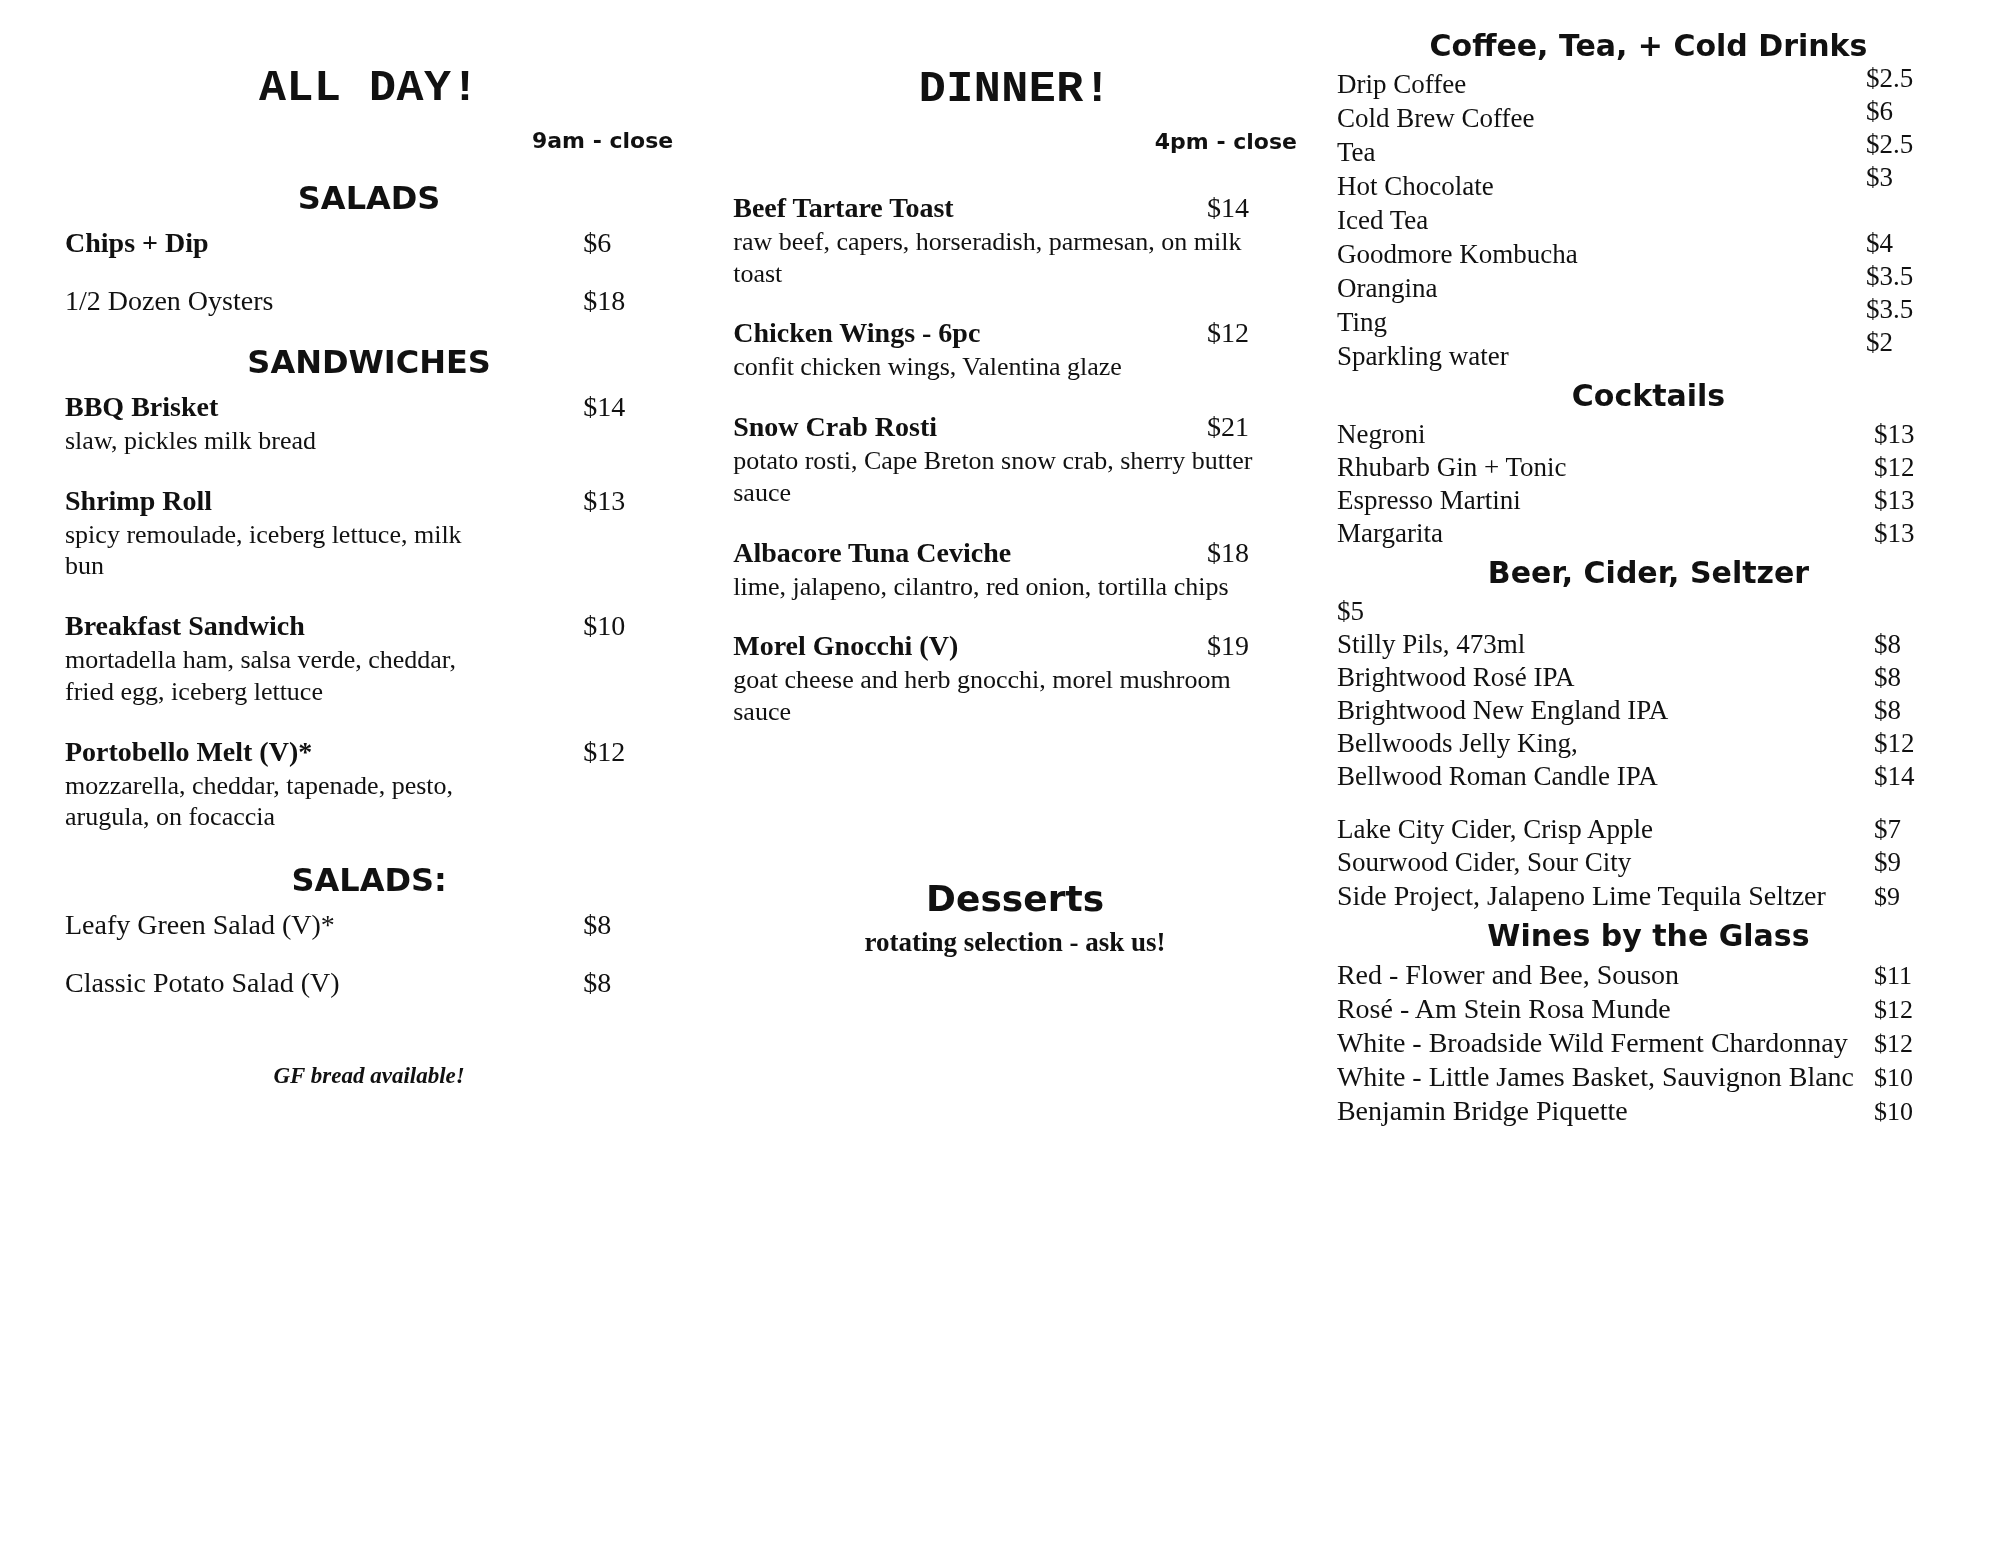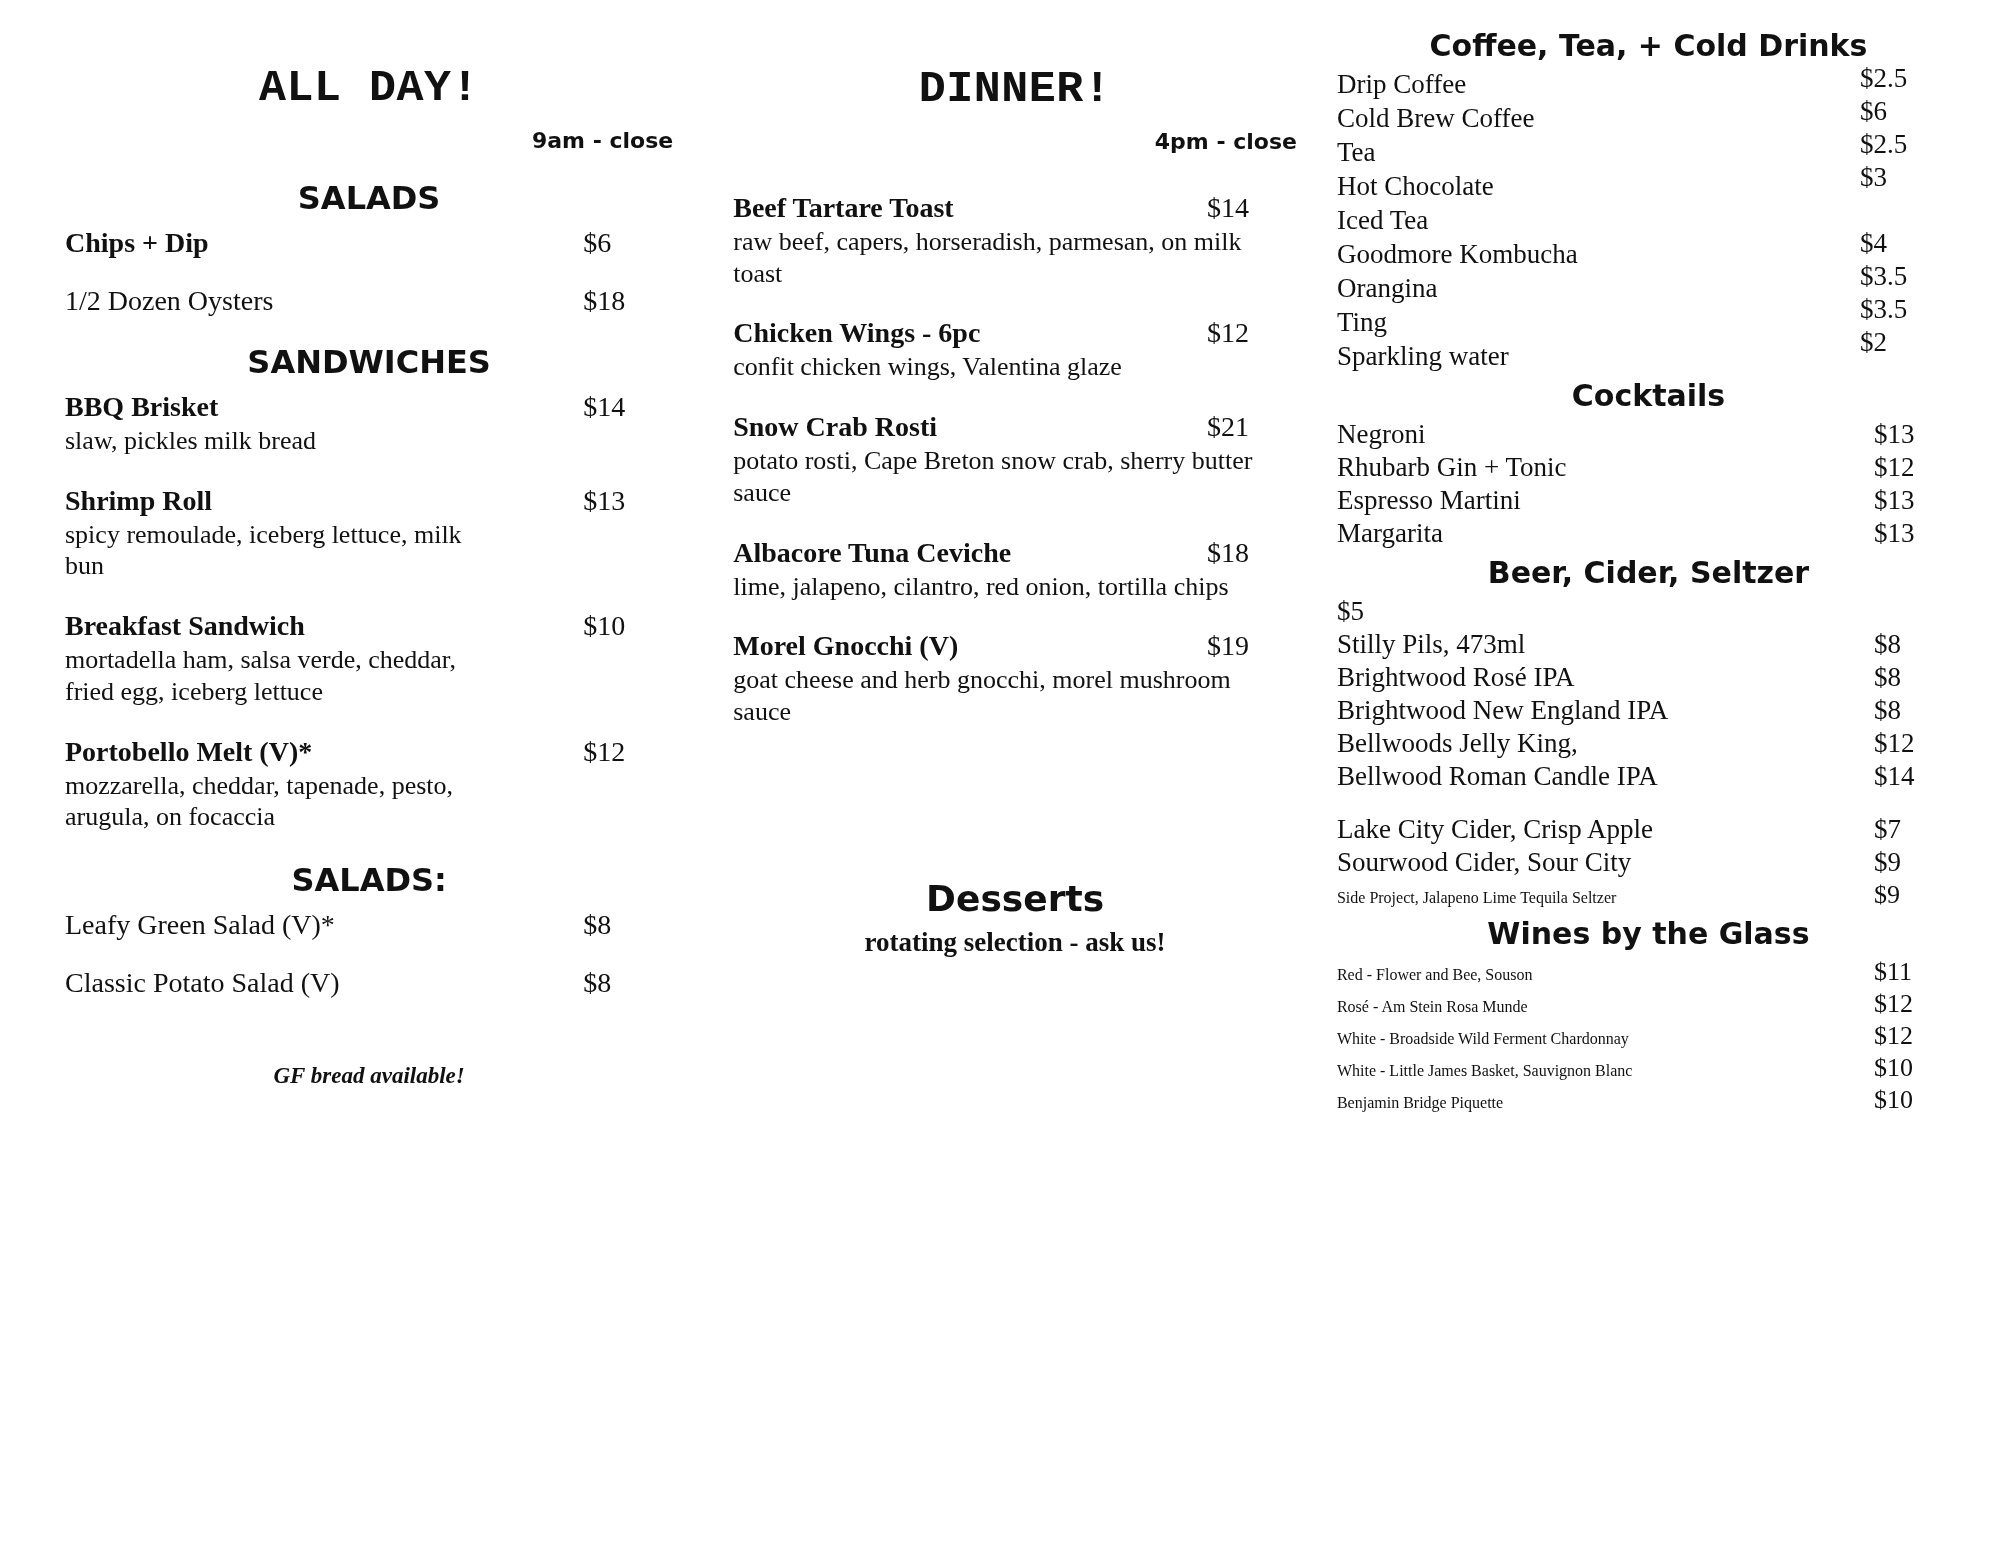--- a/index.html
+++ b/index.html
@@ -113,31 +113,31 @@
   }
 
   
   .drow {
     display: flex;
     align-items: baseline;
     margin-bottom: 2px;
   }
   .drow .nm { flex: 1 1 auto; font-size: 27px; }
   .drow .pr { flex: 0 0 86px; font-size: 27px; text-align: left; }
-  .drow.small .nm { font-size: 16px; }
+  .drow.small .nm { font-size: 28px; }
   .drow.small .pr { font-size: 26px; }
   .spacer { height: 20px; }
 
   
   .coffee-wrap { position: relative; }
   .coffee-names { }
   .coffee-names .cn { font-size: 27px; margin-bottom: 3px; }
   .coffee-prices {
     position: absolute;
-    right: 20px;
+    right: 14px;
     top: -6px;
     width: 80px;
   }
   .coffee-prices .cp {
     font-size: 27px;
     text-align: left;
     height: 33px;
   }
 
   .desserts-head {

